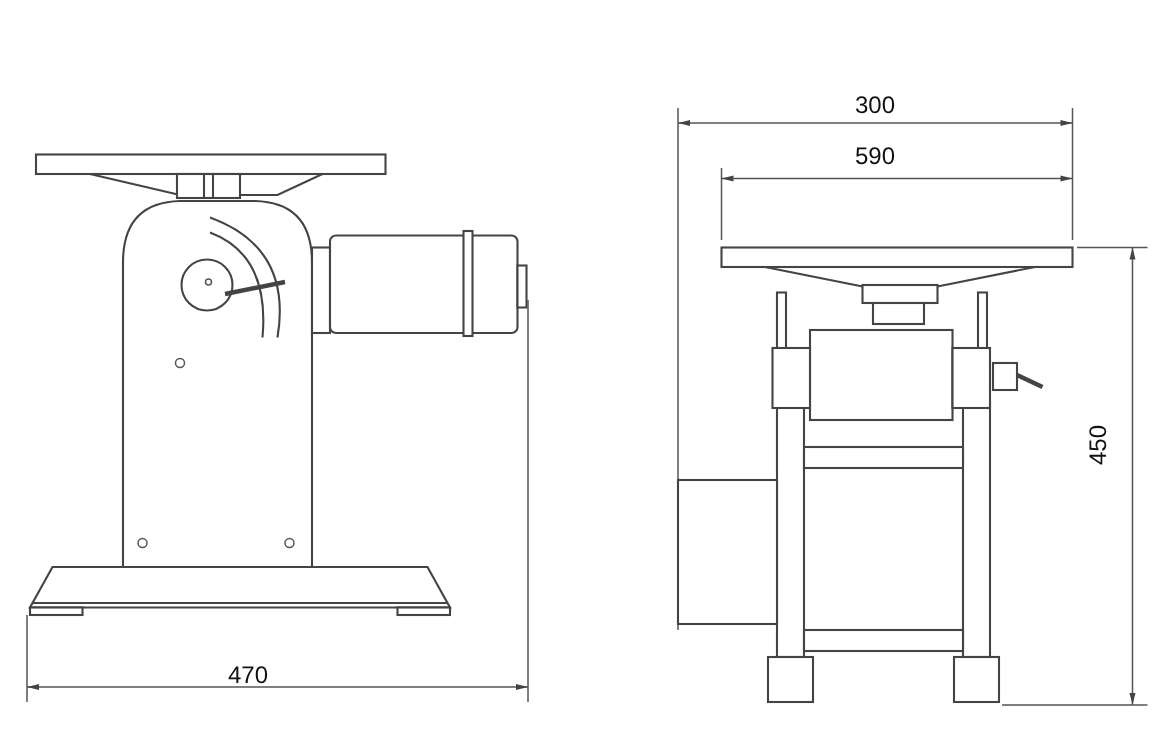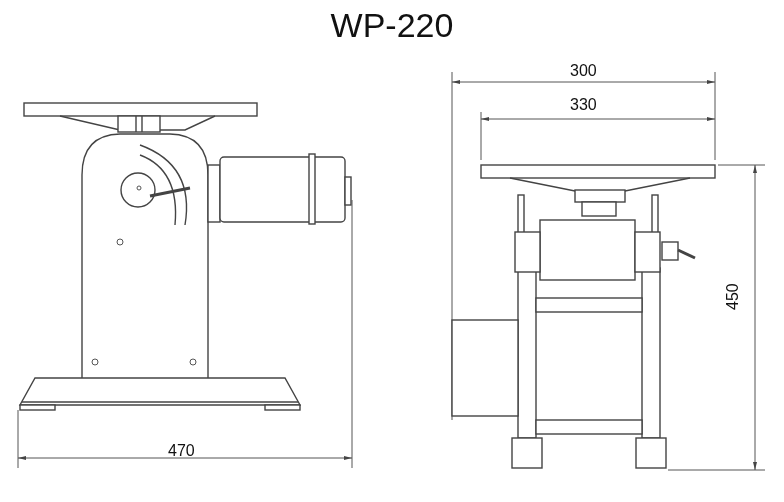--- a/index.html
+++ b/index.html
@@ -8,21 +8,20 @@
   .dim{position:absolute;font-family:"Liberation Sans",sans-serif;font-size:16px;color:#111;}
   svg{position:absolute;left:0;top:0;}
   .l{fill:none;stroke:#444;stroke-width:1.4;}
   .t{fill:none;stroke:#555;stroke-width:1;}
   .f{fill:#fff;stroke:#444;stroke-width:1.4;}
 </style>
 </head>
 <body>
 
 <div class="canvas">
-  <div class="title">WP-220</div>
 
   <svg width="784" height="502">
 
     <rect class="f" x="24" y="103" width="233" height="13"></rect>
     <path class="l" d="M60 116 L120 130 L185 130 L215 116"></path>
     <rect class="f" x="118" y="116" width="42" height="16"></rect>
     <line class="l" x1="136" y1="116" x2="136" y2="132"></line>
       <line class="l" x1="142" y1="116" x2="142" y2="132"></line>
 
     <path class="f" d="M82 380 L82 175 Q82 135 120 134 L170 134 Q208 135 208 175 L208 380"></path>
@@ -81,17 +80,17 @@
 
     <rect class="f" x="540" y="220" width="95" height="60"></rect>
     <rect class="f" x="515" y="232" width="25" height="40"></rect>
       <rect class="f" x="635" y="232" width="25" height="40"></rect>
     <rect class="f" x="662" y="242" width="16" height="18"></rect>
     <line class="l" x1="678" y1="250" x2="695" y2="258" style="stroke-width:3"></line>
 
     <rect class="f" x="452" y="320" width="66" height="96"></rect>
   </svg>
 
-  <div class="dim" style="left:152px;top:442px;margin-left:16px;">470</div>
+  <div class="dim" style="left:152px;top:442px;">470</div>
   <div class="dim" style="left:570px;top:62px;">300</div>
-  <div class="dim" style="left:570px;top:96px;">330</div>
+  <div class="dim" style="left:570px;top:96px;">590</div>
   <div class="dim" style="left:724px;top:310px;transform:rotate(-90deg);transform-origin:left top;">450</div>
 </div>
 
 </body></html>

